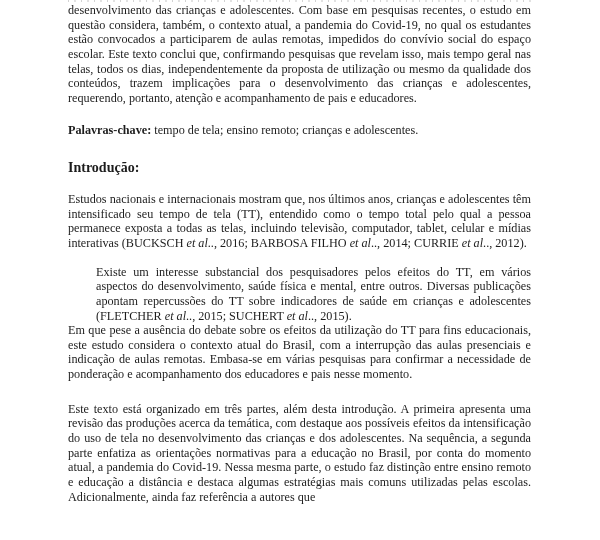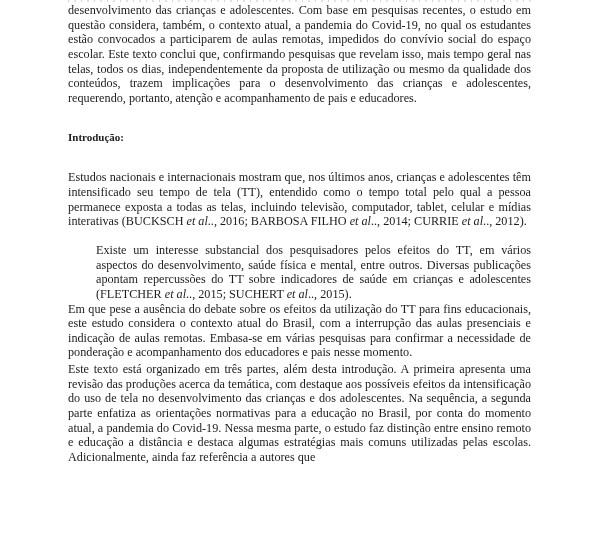--- a/index.html
+++ b/index.html
@@ -39,40 +39,43 @@
       rgba(40,40,40,0.3) 6px 8px,
       transparent 8px 13px);
     opacity: 0.45;
   }
   p { margin: 0; }
   .abstract-continuation { margin-top: 1px; }
   .keywords { margin-top: 17px; }
   .keywords b { font-weight: bold; }
   .section-heading {
     margin: 24px 0 0 0;
-    font-size: 11px;
+    font-size: 14px;
     line-height: 14.65px;
     font-weight: bold;
     text-align: left;
   }
-  .para-0 { margin-top: 26px; }
+  .para-0 { margin-top: 16px; }
   .para-1 { margin-top: 14px; margin-left: 28px; }
   .para-2 { }
-  .para-3 { margin-top: 2px; }
+  .para-3 { margin-top: 20px; }
   i { font-style: italic; }
 </style>
 </head>
 <body>
 
 <div class="page">
 
   <div class="line-remnant"></div>
 
   <p class="abstract-continuation">desenvolvimento das crianças e adolescentes. Com base em pesquisas recentes, o estudo em questão considera, também, o contexto atual, a pandemia do Covid-19, no qual os estudantes estão convocados a participarem de aulas remotas, impedidos do convívio social do espaço escolar. Este texto conclui que, confirmando pesquisas que revelam isso, mais tempo geral nas telas, todos os dias, independentemente da proposta de utilização ou mesmo da qualidade dos conteúdos, trazem implicações para o desenvolvimento das crianças e adolescentes, requerendo, portanto, atenção e acompanhamento de pais e educadores.</p>
 
+  <p class="keywords">
+    <b>Palavras-chave:</b><span> tempo de tela; ensino remoto; crianças e adolescentes.</span>
+  </p>
 
   <h2 class="section-heading">Introdução:</h2>
 
   <p class="para-0"><span>Estudos nacionais e internacionais mostram que, nos últimos anos, crianças e adolescentes têm intensificado seu tempo de tela (TT), entendido como o tempo total pelo qual a pessoa permanece exposta a todas as telas, incluindo televisão, computador, tablet, celular e mídias interativas (BUCKSCH </span><i>et al</i><span>.., 2016; BARBOSA FILHO </span><i>et al</i><span>.., 2014; CURRIE </span><i>et al</i><span>.., 2012).</span></p>
 
   <p class="para-1"><span>Existe um interesse substancial dos pesquisadores pelos efeitos do TT, em vários aspectos do desenvolvimento, saúde física e mental, entre outros. Diversas publicações apontam repercussões do TT sobre indicadores de saúde em crianças e adolescentes (FLETCHER </span><i>et al</i><span>.., 2015; SUCHERT </span><i>et al</i><span>.., 2015).</span></p>
 
   <p class="para-2"><span>Em que pese a ausência do debate sobre os efeitos da utilização do TT para fins educacionais, este estudo considera o contexto atual do Brasil, com a interrupção das aulas presenciais e indicação de aulas remotas. Embasa-se em várias pesquisas para confirmar a necessidade de ponderação e acompanhamento dos educadores e pais nesse momento.</span></p>
 
   <p class="para-3"><span>Este texto está organizado em três partes, além desta introdução. A primeira apresenta uma revisão das produções acerca da temática, com destaque aos possíveis efeitos da intensificação do uso de tela no desenvolvimento das crianças e dos adolescentes. Na sequência, a segunda parte enfatiza as orientações normativas para a educação no Brasil, por conta do momento atual, a pandemia do Covid-19. Nessa mesma parte, o estudo faz distinção entre ensino remoto e educação a distância e destaca algumas estratégias mais comuns utilizadas pelas escolas. Adicionalmente, ainda faz referência a autores que</span></p>

